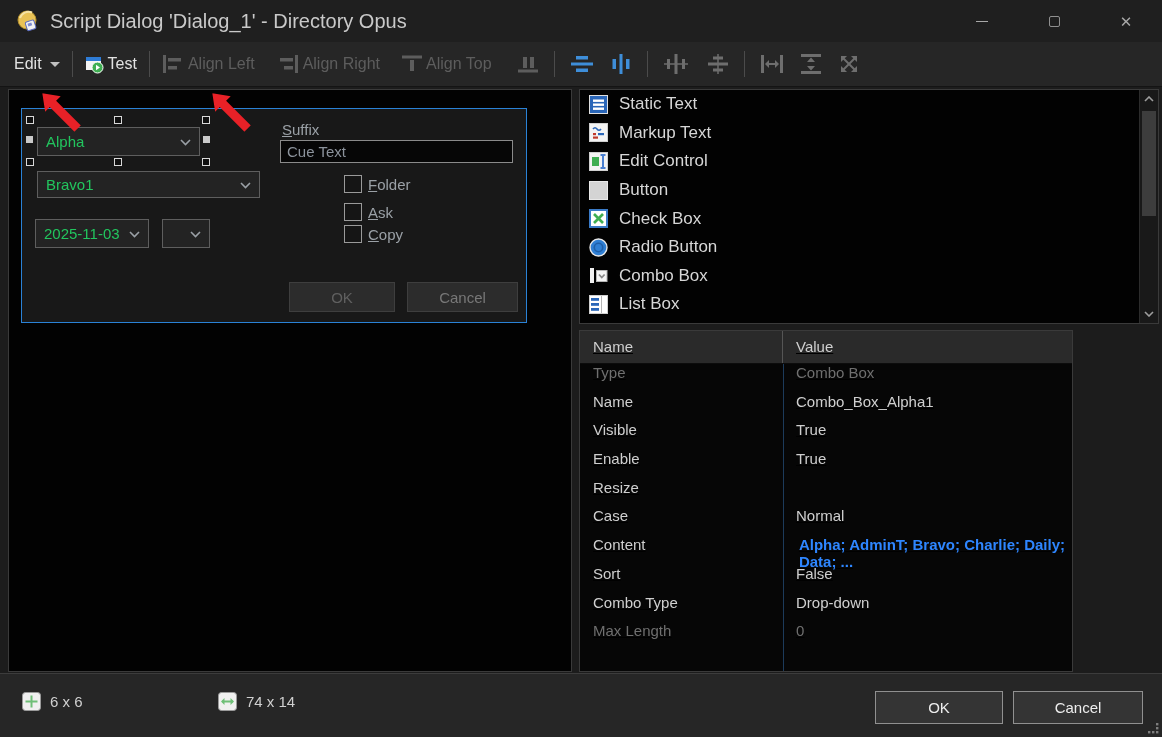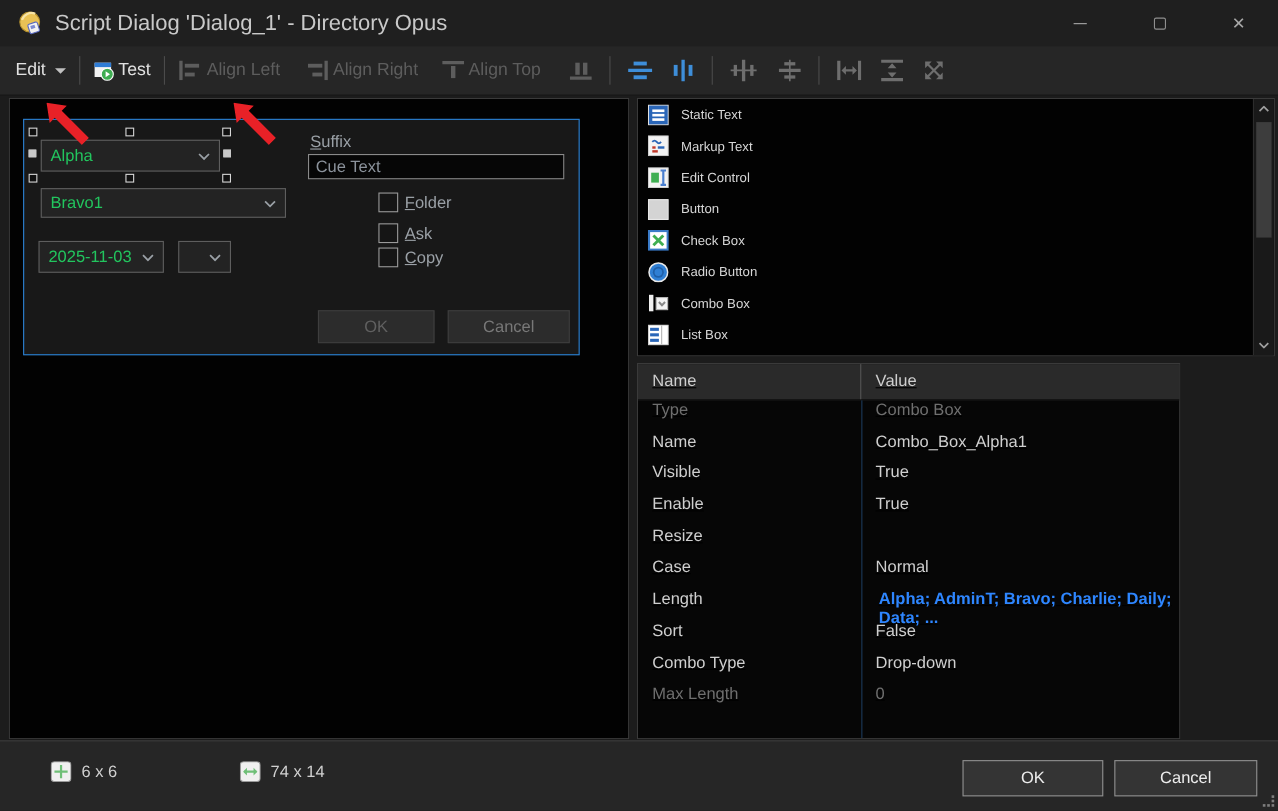--- a/index.html
+++ b/index.html
@@ -47,21 +47,21 @@
   .cb { position:absolute; width:18px; height:18px; border:1px solid #9a9a9a; background:#151515; }
   .cb-label { position:absolute; color:#9aa0a6; font-size:15px; }
   .dlg-btn { position:absolute; height:30px; background:#2c2c2c; border:1px solid #3e3e3e;
              color:#606060; font-size:15px; display:flex; align-items:center; justify-content:center; }
 
   
   .palette-panel { position:absolute; left:579px; top:89px; width:580px; height:235px;
                    background:#020202; border:1px solid #3a3a3a; }
   .palette-list { position:absolute; left:0; top:0; right:19px; }
   .pal-item { height:28.6px; display:flex; align-items:center; padding-left:9px; gap:11px;
-              color:#d6d6d6; font-size:12px; }
+              color:#d6d6d6; font-size:17px; }
   .pal-icon { width:19px; height:19px; flex:0 0 auto; }
   .scrollbar { position:absolute; right:0; top:0; width:19px; height:100%;
                background:#191919; border-left:1px solid #2c2c2c; }
   .sb-arrow { position:absolute; left:0; width:100%; height:18px; display:flex;
               align-items:center; justify-content:center; }
   .sb-thumb { position:absolute; left:2px; right:2px; top:21px; height:105px; background:#3d3d3d; }
 
   
   .props-panel { position:absolute; left:579px; top:330px; width:494px; height:342px;
                  background:#060606; border:1px solid #3a3a3a;text-decoration:underline; }
@@ -400,39 +400,39 @@
   </div>
   <div class="prop-row">
     <div class="pr-name">Resize</div>
     <div class="pr-value"></div>
   </div>
   <div class="prop-row">
     <div class="pr-name">Case</div>
     <div class="pr-value">Normal</div>
   </div>
   <div class="prop-row">
-    <div class="pr-name">Length</div>
+    <div class="pr-name">Content</div>
     <div class="pr-value highlight">Alpha; AdminT; Bravo; Charlie; Daily; Data; ...</div>
   </div>
   <div class="prop-row">
     <div class="pr-name">Sort</div>
     <div class="pr-value">False</div>
   </div>
   <div class="prop-row">
     <div class="pr-name">Combo Type</div>
     <div class="pr-value">Drop-down</div>
   </div>
   <div class="prop-row">
     <div class="pr-name dim">Max Length</div>
     <div class="pr-value dim">0</div>
   </div>
 </div>
 
 <div class="statusbar">
-  <div class="sb-item" style="left:22px;margin-left:24px;">
+  <div class="sb-item" style="left:22px;">
     <svg width="19" height="19" viewBox="0 0 19 19">
       <rect x="0.5" y="0.5" width="18" height="18" rx="3" fill="#f0f0f0" stroke="#9a9a9a"></rect>
       <line x1="9.5" y1="3.5" x2="9.5" y2="15.5" stroke="#6fbf77" stroke-width="2"></line>
       <line x1="3.5" y1="9.5" x2="15.5" y2="9.5" stroke="#6fbf77" stroke-width="2"></line>
     </svg>
     <span>6 x 6</span>
   </div>
   <div class="sb-item" style="left:218px;">
     <svg width="19" height="19" viewBox="0 0 19 19">
       <rect x="0.5" y="0.5" width="18" height="18" rx="3" fill="#f0f0f0" stroke="#9a9a9a"></rect>

